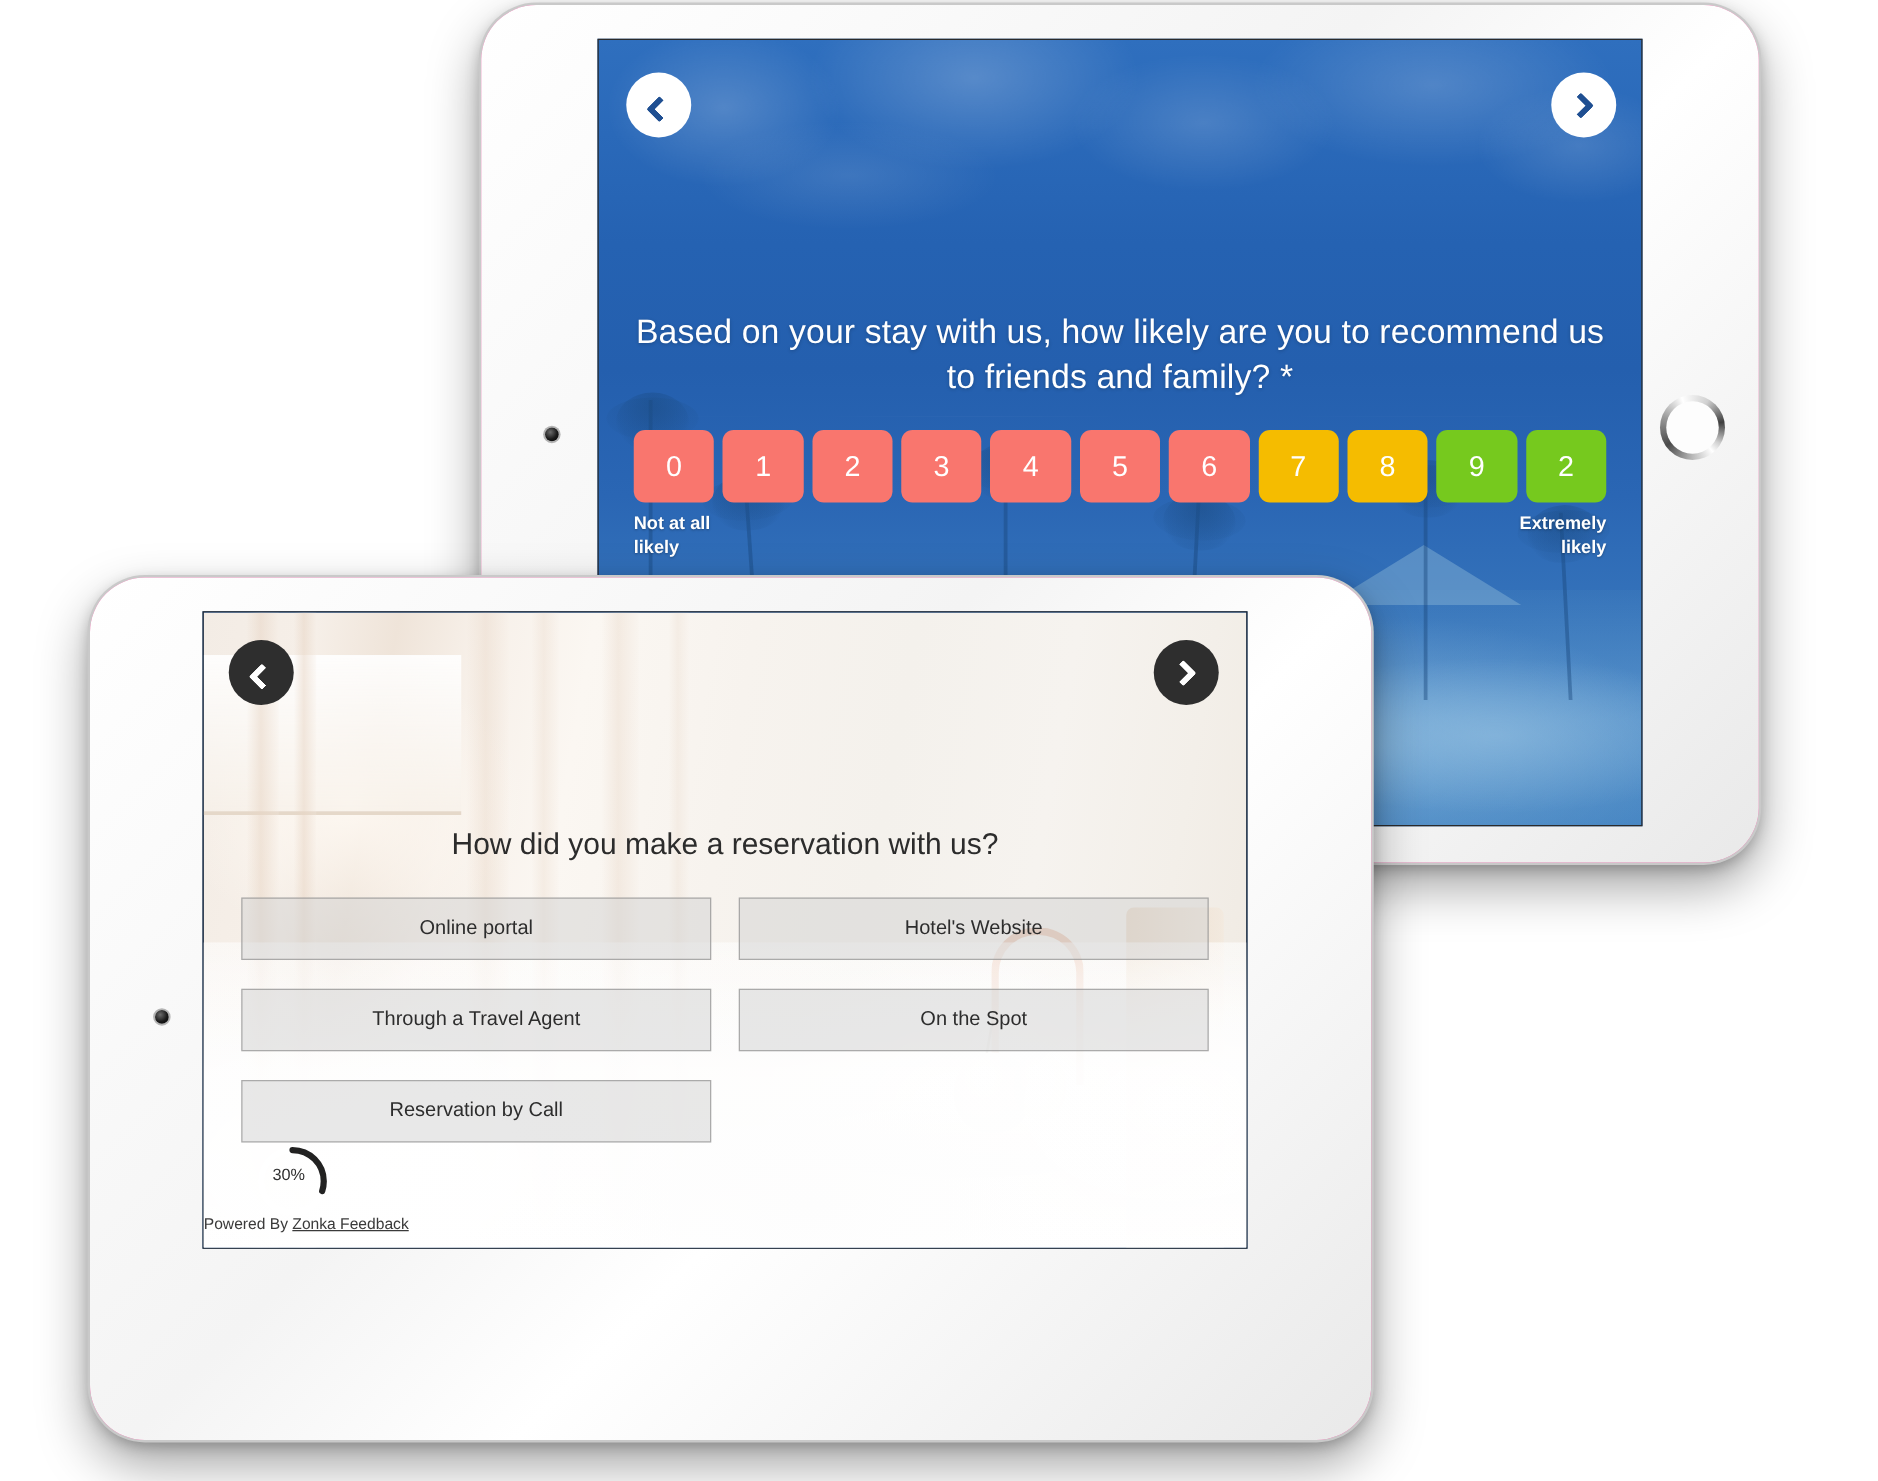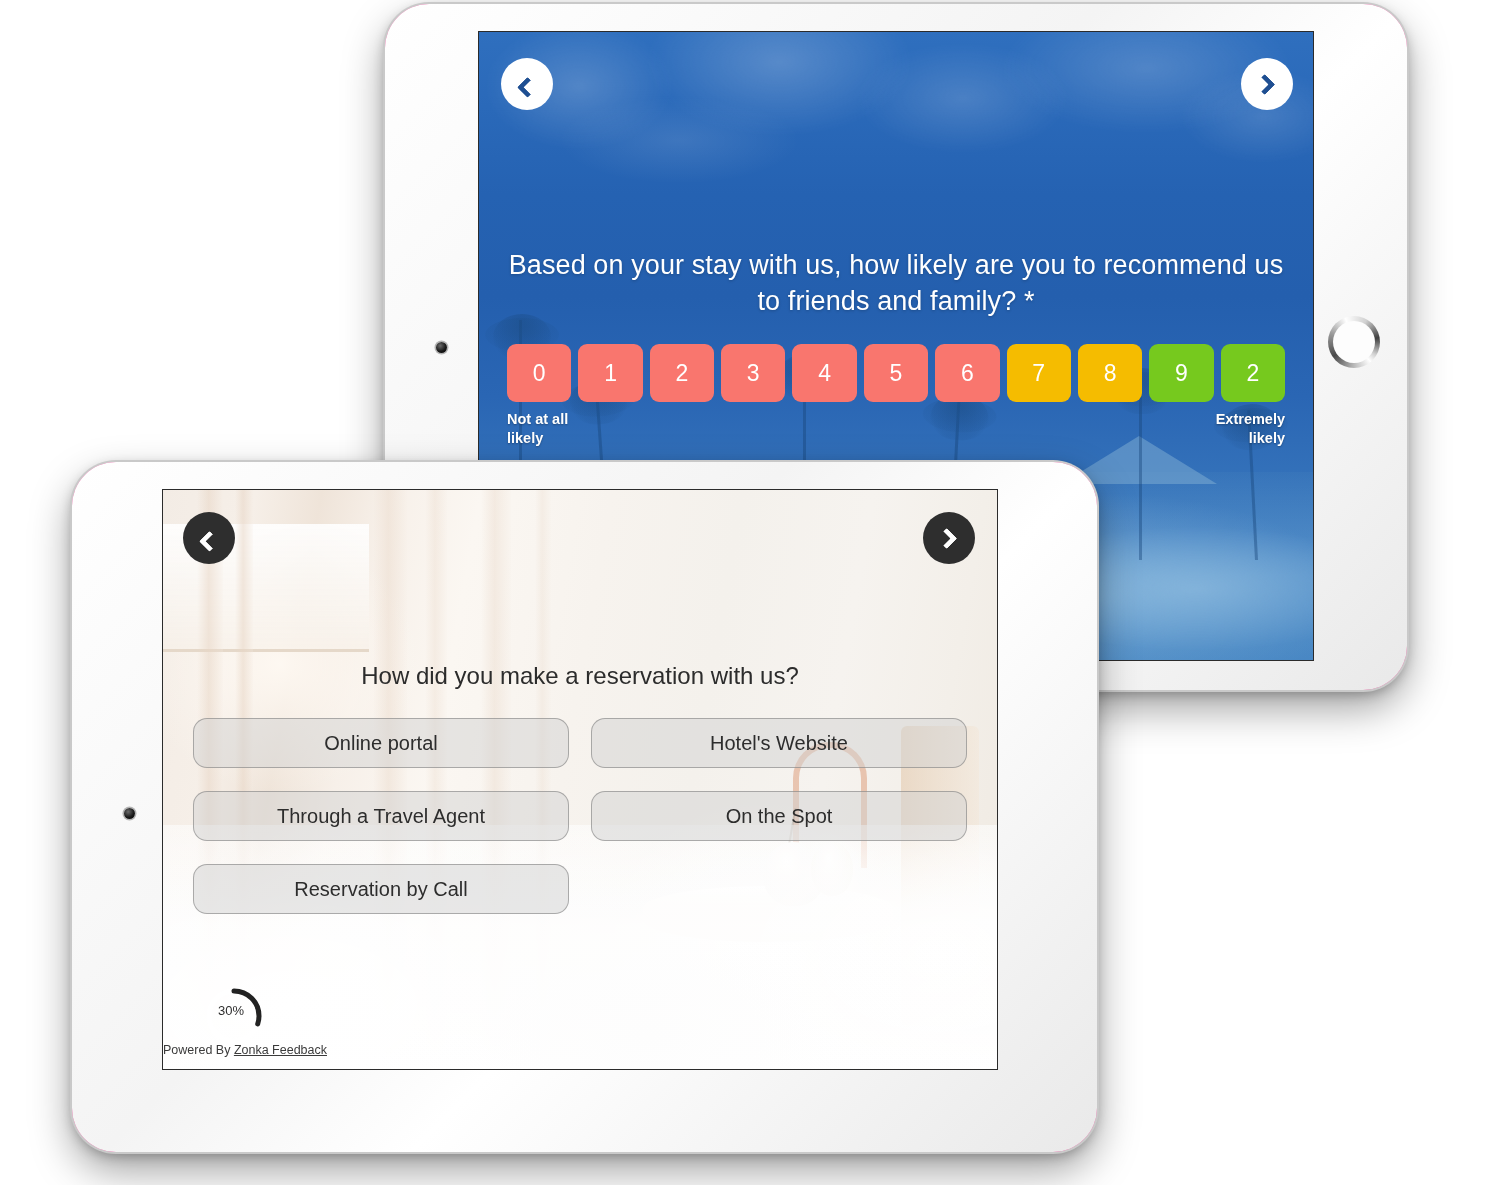--- a/index.html
+++ b/index.html
@@ -63,21 +63,21 @@
 
   .screen {
     position: absolute;
     overflow: hidden;
     background: #1f5fae;
     border: 1px solid #2b2b2b;
     z-index: 2;
   }
 
   #screen-top   { left: 93px;  top: 27px; width: 836px; height: 630px; }
-  #screen-bottom{ left: 90px;  top: 27px; width: 836px; height: 581px; }
+  #screen-bottom{ left: 90px;  top: 27px; width: 836px; height: 510px; }
 
   .home-button {
     position: absolute;
     width: 52px; height: 52px;
     border-radius: 50%;
     background:
       conic-gradient(from 140deg,
         #ffffff 0deg, #b9b9b9 40deg, #4a4a4a 95deg, #9a9a9a 150deg,
         #ffffff 200deg, #d0d0d0 250deg, #3f3f3f 300deg, #cfcfcf 340deg, #ffffff 360deg);
     z-index: 4;
@@ -346,23 +346,23 @@
     column-gap: 22px;
     row-gap: 23px;
   }
   .mcq-option {
     height: 50px;
     display: flex;
     align-items: center;
     justify-content: center;
     background: rgba(210,210,210,0.5);
     border: 1px solid rgba(120,120,120,0.55);
-    border-radius: 14px;
+    border-radius: 0;
     color: #2d2d2d;
-    font-size: 20px;
+    font-size: 16px;
     cursor: pointer;
   }
 
   .progress-ring {
     position: absolute;
     left: 40px; bottom: 22px;
     width: 62px; height: 62px;
   }
   .progress-ring svg { display: block; transform: rotate(-90deg); }
   .progress-text {

